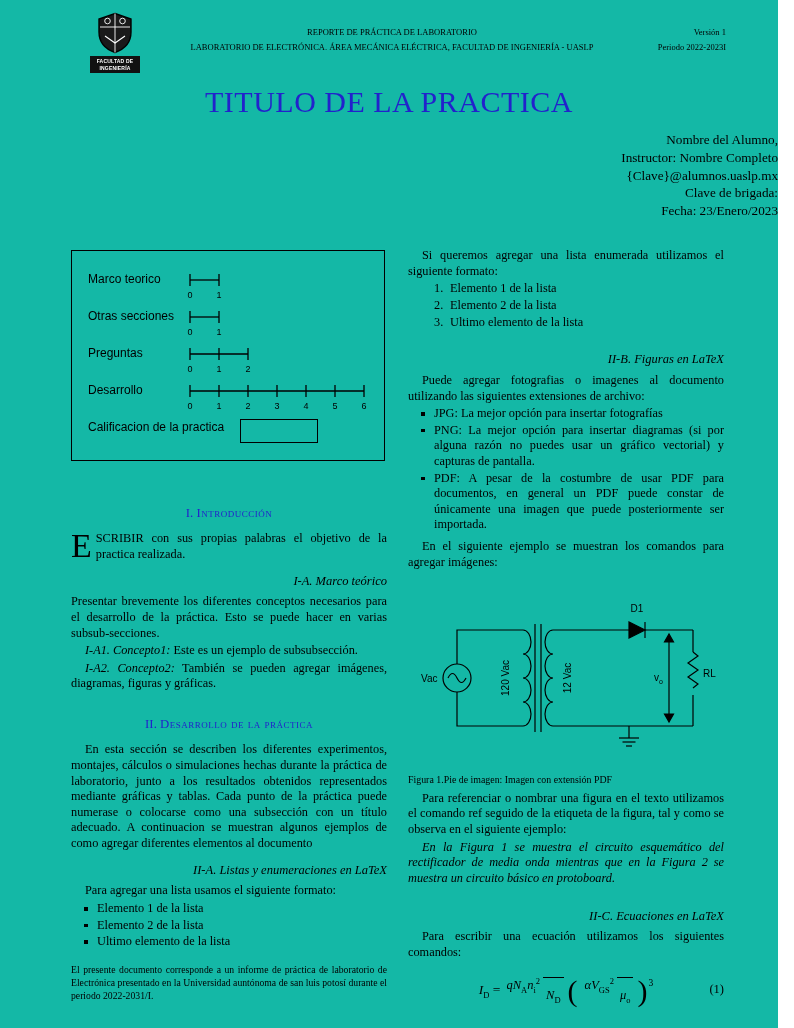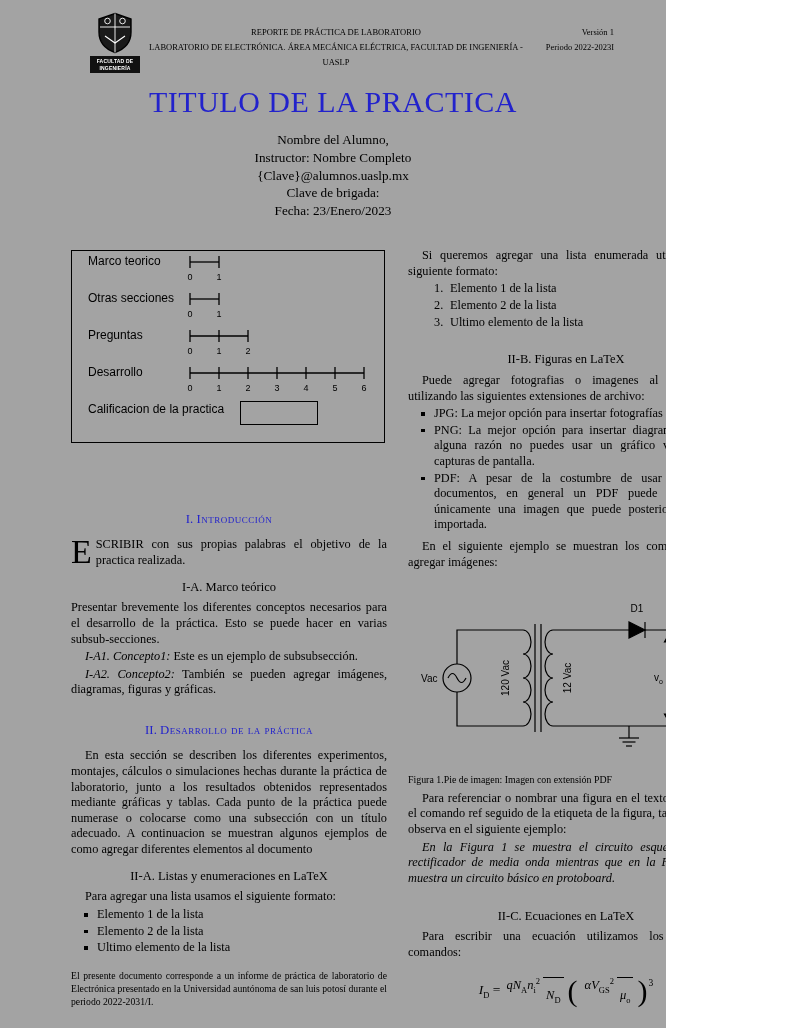--- a/index.html
+++ b/index.html
@@ -1,55 +1,55 @@
 <!DOCTYPE html>
 <html style="--accent: #2222cc;"><head>
 <meta charset="utf-8">
 <style>
   html,body{margin:0;padding:0;background:#fff;}
-  .page{width:666px;height:1028px;background:#a3a3a3;position:relative;overflow:hidden;
+  .page{width:778px;height:1028px;background:#14b8a6;position:relative;overflow:hidden;
         font-family:"Liberation Serif",serif;color:#000;}
 
   
   header{display:flex;align-items:flex-start;padding:12px 52px 0 84px;}
   .logo{width:62px;display:flex;flex-direction:column;align-items:center;}
   .logo-banner{font-family:"Liberation Sans",sans-serif;font-size:5px;font-weight:bold;
                text-align:center;line-height:1.3;letter-spacing:.2px;margin-top:2px;
                background:#111;color:#fff;padding:2px 3px;width:44px;}
   .header-center{flex:1;text-align:center;font-size:8.5px;line-height:1.75;padding-top:13px;}
   .header-right{width:88px;text-align:right;font-size:8.5px;line-height:1.75;padding-top:13px;}
 
   
   h1.title{text-align:center;font-weight:400;font-size:30px;margin:12px 0 12px;color:var(--accent,#2222cc);letter-spacing:.5px;}
-  .author{text-align:center;font-size:13.2px;line-height:1.35;}
+  .author{text-align:right;font-size:13.2px;line-height:1.35;}
 
   
   .columns{display:flex;gap:21px;padding:0 71px;margin-top:28px;}
   .col{flex:0 0 316px;width:316px;text-align:justify;font-size:12.3px;line-height:1.27;}
   p{margin:0 0 2px;font-family:Liberation Serif, serif;}
   .indent{text-indent:14px;}
   .it{font-style:italic;}
 
   .sec{margin:24px 0 10px;text-align:center;color:var(--accent,#2222cc);
        font-size:12.8px;font-weight:400;}
   .sec .sc{font-variant:small-caps;letter-spacing:.5px;}
-  .subsec{font-weight:400;font-size:12.5px;margin:11px 0 5px;text-align:center;}
+  .subsec{font-style:italic;font-weight:400;font-size:12.5px;margin:11px 0 5px;text-align:right;}
   .mt{margin-top:22px;}
 
   .dropcap{float:left;font-size:34px;line-height:27px;padding:1px 4px 0 0;}
 
   
   ul.blist,ol.nlist{margin:2px 0 6px;padding:0 0 0 26px;list-style:none;}
   ul.blist li{position:relative;margin-bottom:1px;text-align:justify;}
   ul.blist li::before{content:"";position:absolute;left:-13px;top:6px;width:3.5px;height:3.5px;background:#000;}
   ol.nlist li{margin-bottom:1px;}
   .onum{display:inline-block;min-width:16px;}
 
   
-  .rubric{border:1.4px solid #000;padding:2px 12px 10px 16px;margin:2px 2px 68px 0;}
+  .rubric{border:1.4px solid #000;padding:20px 12px 10px 16px;margin:2px 2px 44px 0;}
   .rubric-row{display:flex;align-items:flex-start;margin-bottom:7px;}
   .rubric-label{width:96px;flex:0 0 auto;font-family:"Liberation Sans",sans-serif;
                 font-size:12px;padding-top:1px;text-align:left;}
   .rubric-label.wide{width:auto;}
   .tick-num{font-family:"Liberation Sans",sans-serif;font-size:9px;fill:#000;}
   .score-box{width:76px;height:22px;border:1.3px solid #000;margin-left:16px;}
 
   
   figure{margin:12px 0 4px;text-align:center;}
   .circuit{display:block;margin:0 auto;}

